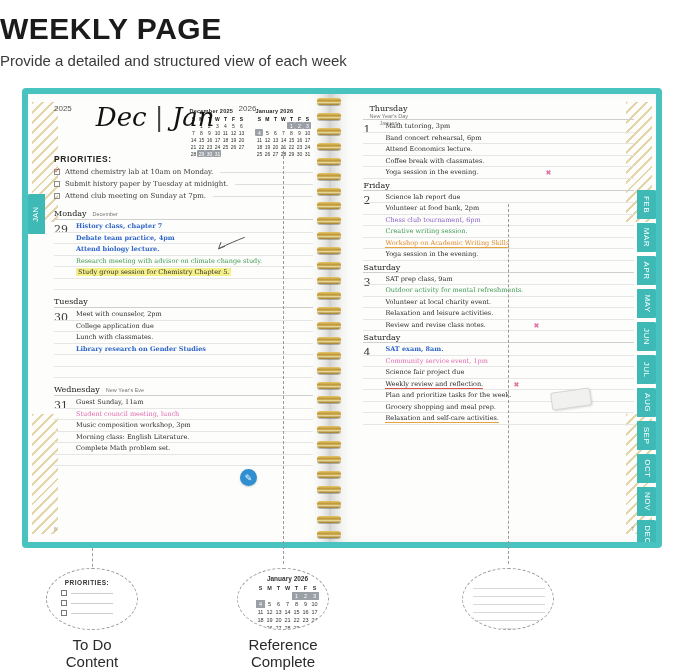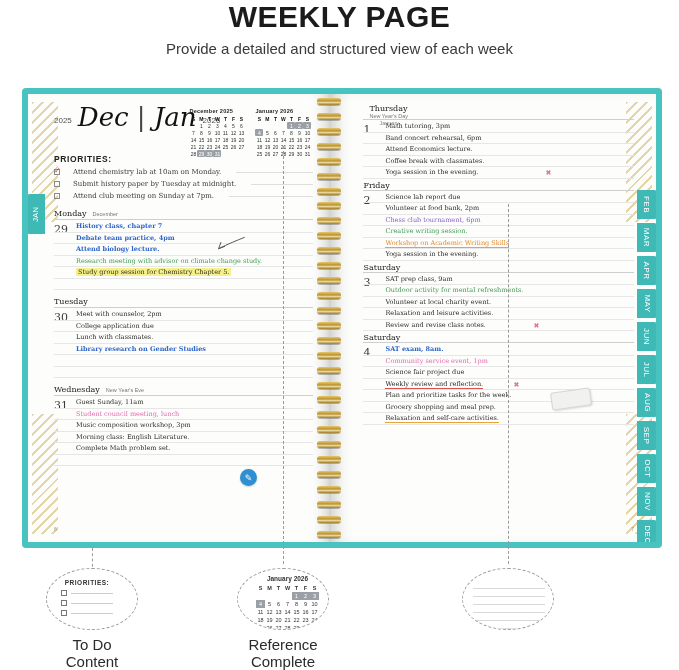--- a/index.html
+++ b/index.html
@@ -5,21 +5,21 @@
   * { box-sizing: border-box; }
   html, body { margin:0; padding:0; }
   body {
     width: 679px; height: 670px;
     background: #ffffff;
     font-family: "Liberation Sans", sans-serif;
     color: #333;
     position: relative;
     overflow: hidden;
   }
-  .hdr { text-align:center; padding-top:0; }
+  .hdr { text-align:left; padding-top:12px; }
   .hdr h1 {
     margin:0; font-size:30px; letter-spacing:0.5px;
     font-weight:700; color:#1b1b1b;
   }
   .hdr p {
     margin:6px 0 0 0; font-size:15px; color:#3a3a3a; font-weight:400;
   }
 
   
   .spread {
@@ -84,21 +84,21 @@
       repeating-linear-gradient(135deg, rgba(201,168,76,.55) 0 2px, transparent 2px 7px);
     opacity:.85;
   }
   .corner.tl { left:4px; top:8px; }
   .corner.bl { left:4px; bottom:8px; }
   .corner.tr { right:4px; top:8px; }
   .corner.br { right:4px; bottom:8px; }
 
   
   .lp-inner { position:absolute; left:26px; top:10px; right:16px; bottom:8px; }
-  .title-row { display:flex; align-items:flex-end; gap:6px; }
+  .title-row { display:flex; gap:24px; }
   .yr { font-size:8px; color:#555; padding-bottom:5px; }
   .bigdate {
     font-family:"DejaVu Serif", serif; font-style:italic;
     font-size:26px; color:#111; line-height:1;
   }
   .bigdate .sep { font-weight:300; color:#444; }
   .yr2 { font-size:8px; color:#555; padding-bottom:5px; }
 
   .minical-wrap { position:absolute; right:2px; top:4px; display:flex; gap:10px; }
   .minical { font-size:5.2px; color:#2a2a2a; }
@@ -106,21 +106,21 @@
   .minical table { border-collapse:collapse; }
   .minical td, .minical th {
     width:8px; height:7px; text-align:center; font-weight:400; padding:0;
     font-size:5px; color:#333;
   }
   .minical th { color:#111; font-weight:700; }
   .minical td.hl { background:#9aa0a6; color:#fff; border-radius:1px; }
 
   .prio-h { margin-top:24px; font-size:8.5px; font-weight:700; letter-spacing:.6px; color:#222; }
   .prio-list { margin-top:2px; }
-  .prio-item { display:flex; align-items:center; gap:13px; height:12px; }
+  .prio-item { display:flex; align-items:center; gap:5px; height:12px; }
   .cbx { width:6px; height:6px; border:1px solid #8a8a8a; display:inline-block; position:relative; }
   .cbx.chk::after {
     content:"✓"; position:absolute; left:-1px; top:-4px; font-size:8px; color:#d23b3b;
   }
   .prio-txt { font-size:7px; color:#3a3a3a; font-family:"DejaVu Serif", serif; }
   .prio-line { flex:1; border-bottom:1px solid #dedede; height:1px; margin-left:2px; }
 
   .dayblk { margin-top:7px; }
   .day-head { display:flex; align-items:baseline; border-bottom:1px solid #cfcfcf; padding-bottom:1px; }
   .day-name { font-size:8px; font-weight:400; color:#222; font-family:"DejaVu Serif", serif; }

